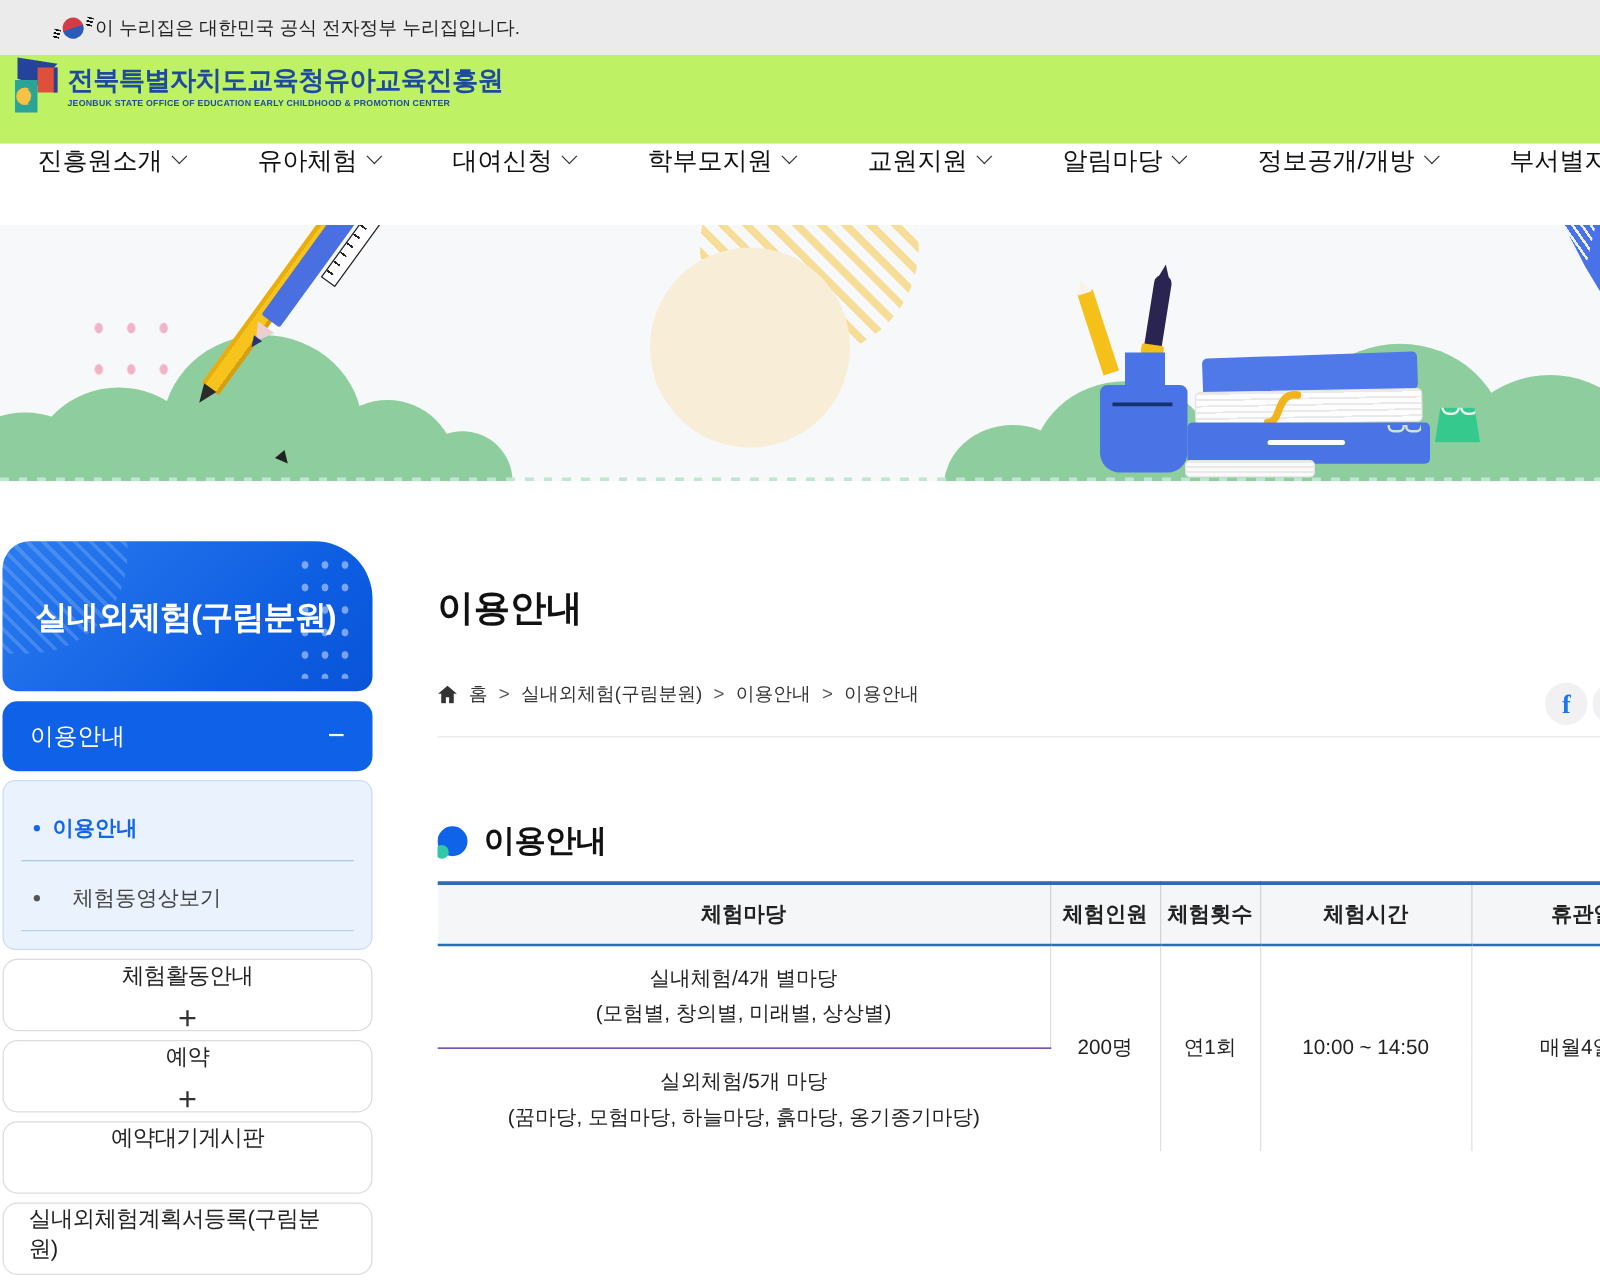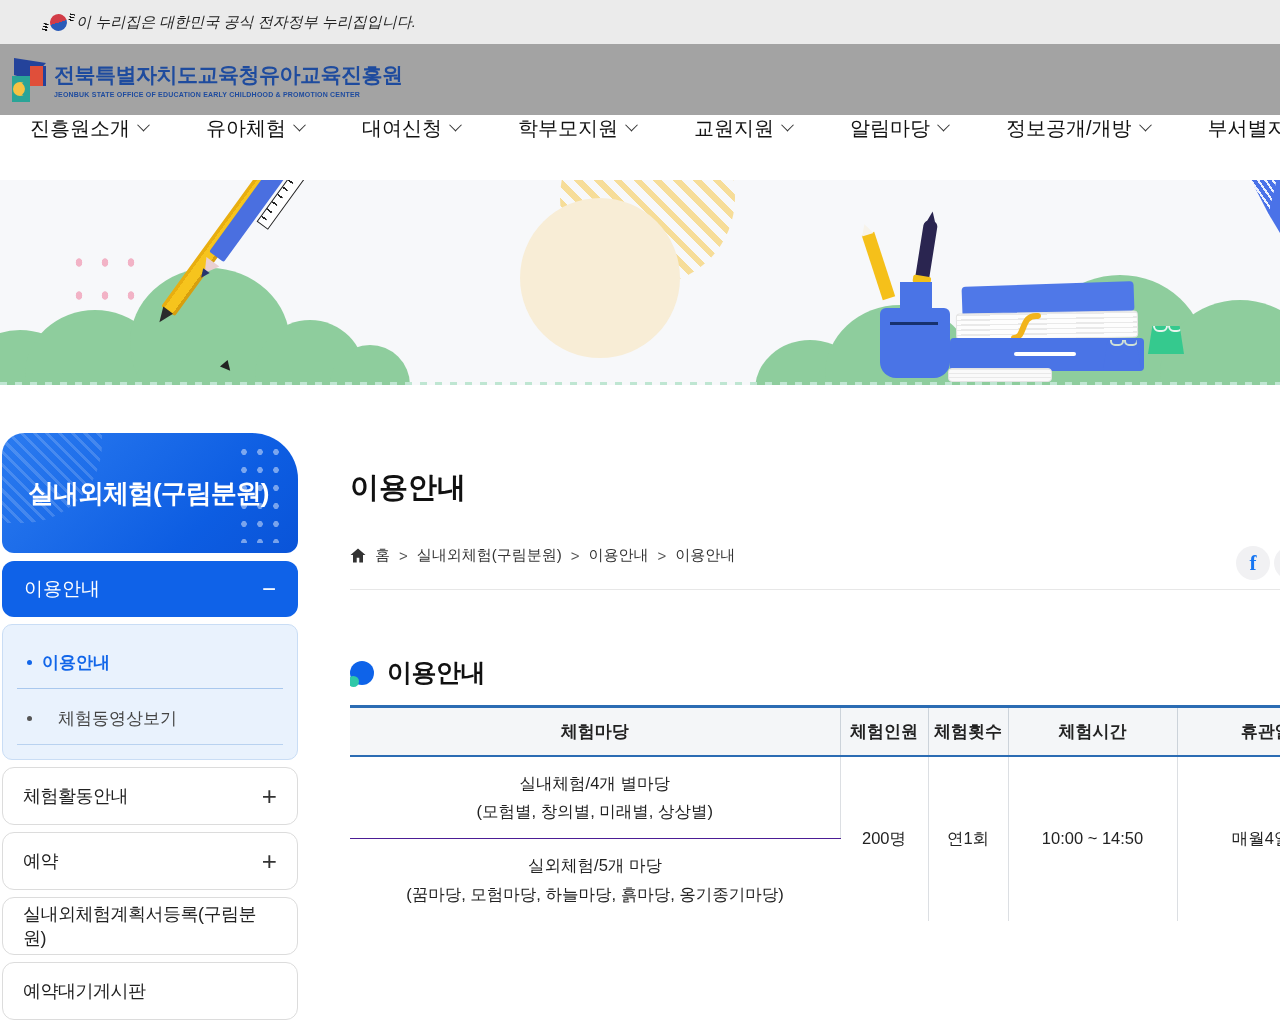--- a/index.html
+++ b/index.html
@@ -8,24 +8,24 @@
 
   
   .notice-bar { height:44px; background:#ebebeb; display:flex; align-items:center; padding-left:50px; }
   .flag-icon { width:17px; height:17px; border-radius:50%;
     background:linear-gradient(180deg,#d23c47 50%,#2a5bb8 50%);
     transform:rotate(-18deg); position:relative; margin-right:9px; flex:0 0 auto;}
   .flag-icon::before,.flag-icon::after{content:""; position:absolute; width:5px; height:8px;
     background:repeating-linear-gradient(180deg,#111 0 1.3px,transparent 1.3px 2.9px);}
   .flag-icon::before{left:-8px; top:5px; transform:rotate(32deg);}
   .flag-icon::after{right:-8px; top:4px; transform:rotate(32deg);}
-  .notice-text { font-size:15px; color:#222;font-style:italic; }
-
-  
-  .site-header { height:71px; background:#a3a3a3; display:flex; align-items:center; padding-left:8px; }
+  .notice-text { font-size:15px; color:#222; }
+
+  
+  .site-header { height:71px; background:#bef264; display:flex; align-items:flex-start; padding-left:8px; }
   .logo { display:flex; align-items:center; gap:6px; }
   .logo-text .logo-title { font-size:21px; font-weight:bold; color:#1e4b9e; letter-spacing:-0.5px; }
   .logo-text .logo-sub { font-size:7px; font-weight:bold; color:#1e4b9e; letter-spacing:0.2px; margin-top:2px;}
 
   
   .main-nav { height:65px; background:#fff; display:flex; align-items:flex-start; padding-left:30px; }
   .nav-item { display:flex; align-items:center; font-size:20px; font-weight:500; color:#111;
     white-space:nowrap; margin-right:58px; cursor:pointer; }
   .caret-down { width:9px; height:9px; border-right:1.8px solid #333; border-bottom:1.8px solid #333;
     transform:rotate(45deg) translate(-1px,-1px); margin-left:9px; margin-top:-4px;}
@@ -125,21 +125,21 @@
     padding:18px 14px 8px 14px; }
   .side-sub-item { padding:8px 8px 14px 10px; border-bottom:1px solid #a9c8ee; margin-bottom:10px;
     display:flex; align-items:center; font-size:17px; cursor:pointer;}
   .side-sub-item:last-child{ border-bottom:1px solid #b9d2f0; margin-bottom:6px;}
   .side-sub-item .bullet { width:5px; height:5px; border-radius:50%; margin-right:10px; }
   .sub-active { color:#1266e9; font-weight:bold; }
   .sub-active .bullet { background:#1266e9; }
   .sub-normal { color:#444;gap:16px; }
   .sub-normal .bullet { background:#555; }
   .side-card { margin-top:7px; height:58px; background:#fff; border:1px solid #dcdcdc; border-radius:12px;
-    display:flex; align-items:center; justify-content:space-between; padding:0 20px; cursor:pointer; }
+    display:flex; align-items:center; justify-content:space-between; padding:0 20px; cursor:pointer;flex-direction:column; }
   .side-card-label { font-size:18px; color:#222; letter-spacing:-0.5px;}
   .plus-icon { font-size:26px; font-weight:300; color:#333; line-height:20px;}
 
   
   .main-col { position:absolute; left:350px; top:85px; width:930px; overflow:hidden; }
   .page-title { font-size:29px; font-weight:bold; color:#111; line-height:34px; }
   .breadcrumb { display:flex; align-items:center; gap:9px; margin-top:42px; font-size:15px; color:#333; }
   .breadcrumb .sep { color:#555; }
   .crumb { cursor:pointer; }
   .share-fb { position:absolute; right:10px; top:76px; width:34px; height:34px; border-radius:50%;
@@ -288,24 +288,24 @@
     </div>
     <div class="side-card">
       <span class="side-card-label">체험활동안내</span>
       <span class="plus-icon">+</span>
     </div>
     <div class="side-card">
       <span class="side-card-label">예약</span>
       <span class="plus-icon">+</span>
     </div>
     <div class="side-card">
+      <span class="side-card-label">예약대기게시판</span>
+    </div>
+    <div class="side-card">
       <span class="side-card-label">실내외체험계획서등록(구림분원)</span>
-    </div>
-    <div class="side-card">
-      <span class="side-card-label">예약대기게시판</span>
     </div>
   </div>
 
   <div class="main-col">
     <h1 class="page-title">이용안내</h1>
 
     <div class="breadcrumb">
       <svg width="16" height="15" viewBox="0 0 16 15">
         <path d="M8 0.5 L15.5 7 H13 V14.5 H9.3 V9.8 H6.7 V14.5 H3 V7 H0.5 Z" fill="#333"></path>
       </svg>

